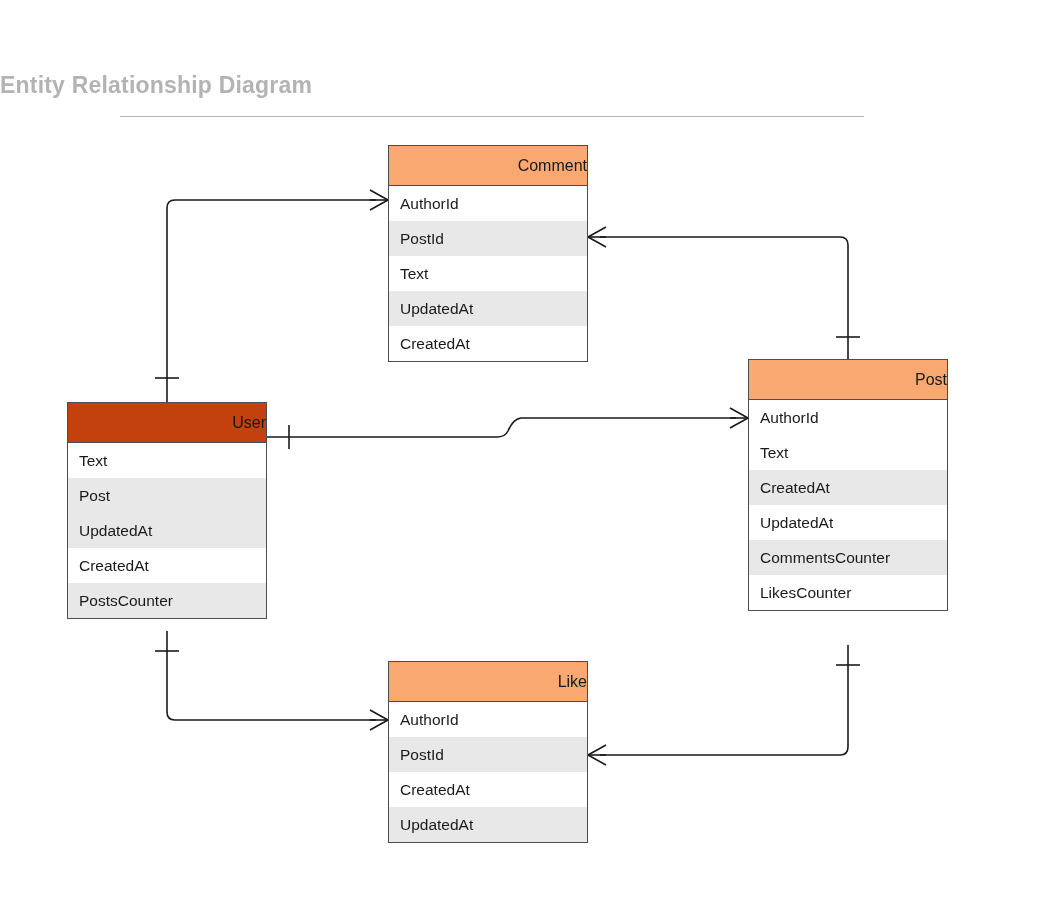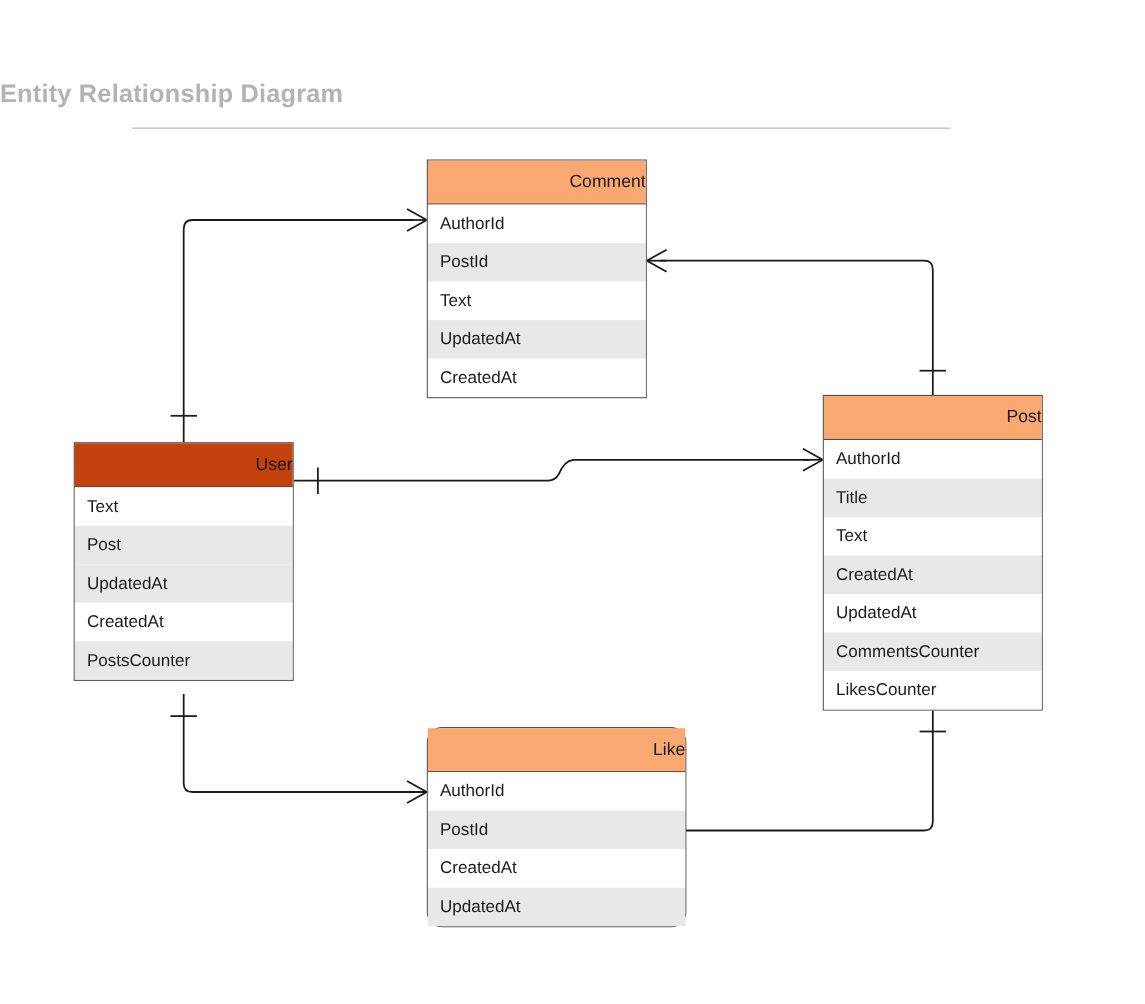--- a/index.html
+++ b/index.html
@@ -96,21 +96,21 @@
     overflow: hidden;
   }
   .entity-field.alt {
     background: #e8e8e8;
   }
 
   
   #entity-comment { left: 388px; top: 145px; width: 200px; }
   #entity-user    { left: 67px;  top: 402px; width: 200px; }
   #entity-post    { left: 748px; top: 359px; width: 200px; }
-  #entity-like    { left: 388px; top: 661px; width: 236px; border-radius: 14px; }
+  #entity-like    { left: 388px; top: 661px; width: 200px; }
 </style>
 </head>
 <body>
 
 <div id="canvas">
 
   <div class="diagram-title">Entity Relationship Diagram</div>
   <div class="title-rule"></div>
 
   <svg id="connectors" width="1041" height="913" viewBox="0 0 1041 913">
@@ -180,21 +180,20 @@
     <div class="entity-field">Text</div>
     <div class="entity-field alt">Post</div>
     <div class="entity-field alt">UpdatedAt</div>
     <div class="entity-field">CreatedAt</div>
     <div class="entity-field alt">PostsCounter</div>
   </div>
 
   <div class="entity" id="entity-post">
     <div class="entity-header">Post</div>
     <div class="entity-field">AuthorId</div>
-    <div class="entity-field alt">Title</div>
     <div class="entity-field">Text</div>
     <div class="entity-field alt">CreatedAt</div>
     <div class="entity-field">UpdatedAt</div>
     <div class="entity-field alt">CommentsCounter</div>
     <div class="entity-field">LikesCounter</div>
   </div>
 
   <div class="entity" id="entity-like">
     <div class="entity-header">Like</div>
     <div class="entity-field">AuthorId</div>

